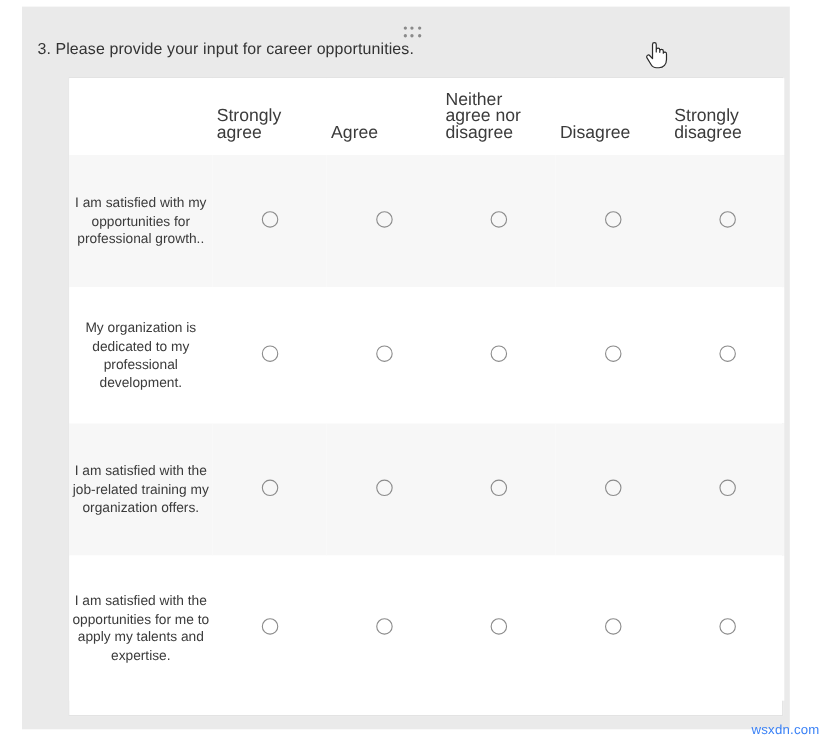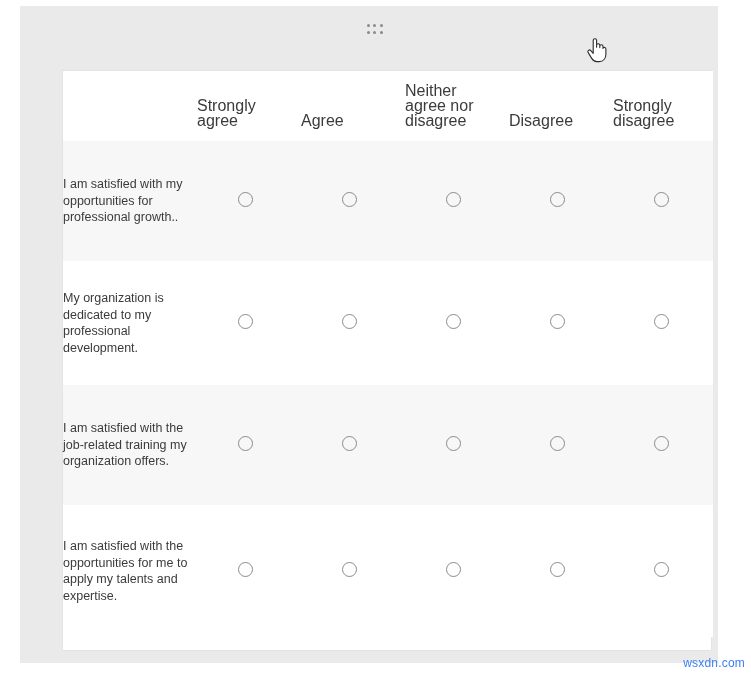--- a/index.html
+++ b/index.html
@@ -98,21 +98,21 @@
     color: #3b3b3b;
     vertical-align: middle;
     padding: 0;
   }
   table.matrix tbody tr.row-odd  td { background: #f7f7f7; }
   table.matrix tbody tr.row-even td { background: #ffffff; }
 
   td.statement {
     padding: 14px 8px 14px 12px;
     line-height: 16.5px;
-    text-align: left;
+    text-align: center;
     vertical-align: top;
   }
   td.optioncell { text-align: center; }
 
   .radio {
     display: inline-block;
     width: 15px;
     height: 15px;
     border: 1px solid #8b8b8b;
     border-radius: 50%;
@@ -154,20 +154,21 @@
 
   <div class="drag-handle">
     <span></span>
     <span></span>
     <span></span>
     <span></span>
     <span></span>
     <span></span>
   </div>
 
+  <div class="question-title">3. Please provide your input for career opportunities.</div>
 
   <div class="matrix-wrap">
     <table class="matrix">
       <colgroup>
         <col class="stmt">
         <col class="opt">
           <col class="opt">
           <col class="opt">
           <col class="opt">
           <col class="opt">

